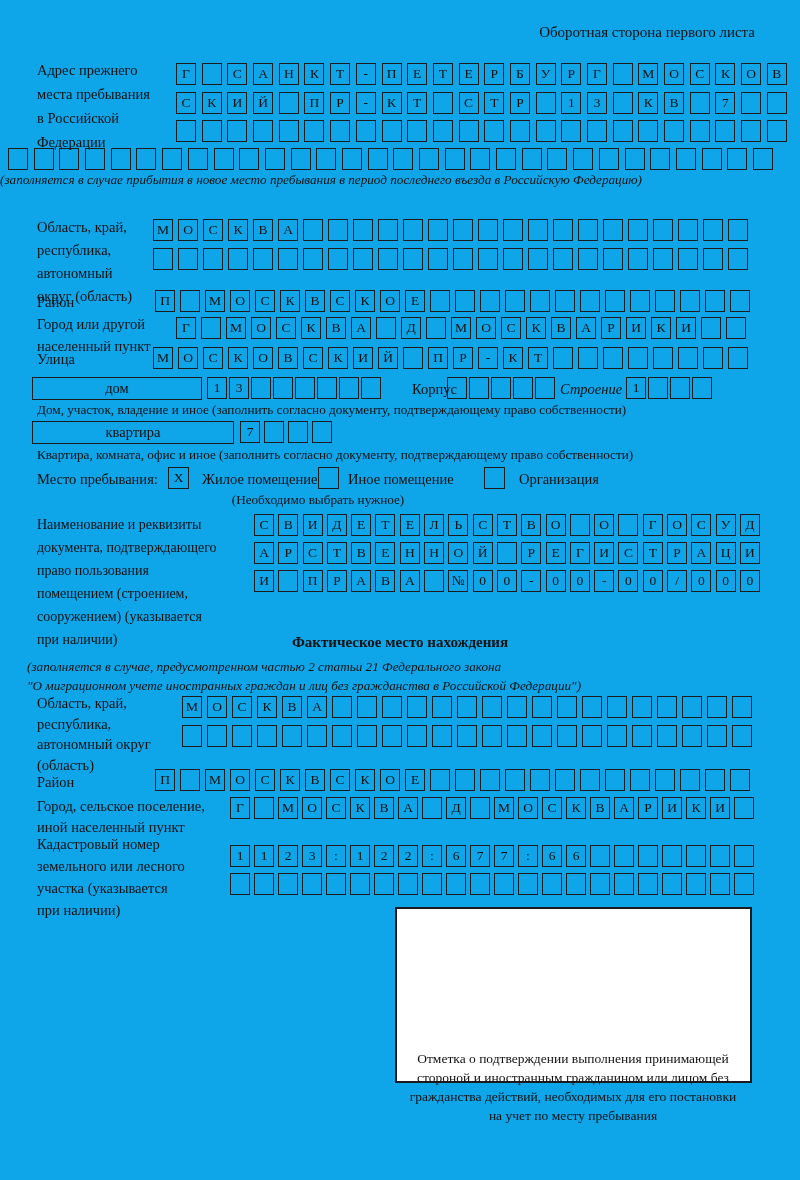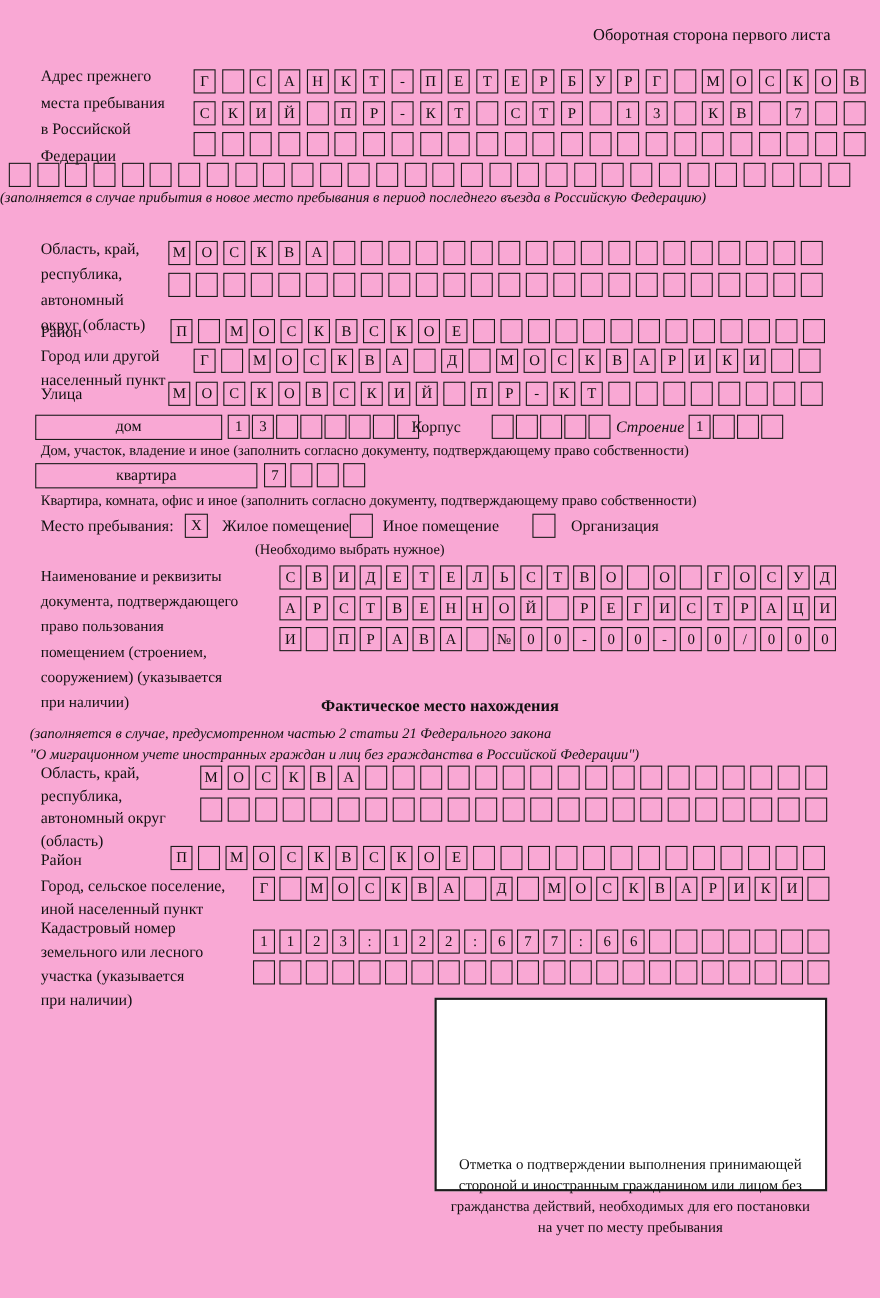--- a/index.html
+++ b/index.html
@@ -1,16 +1,16 @@
 <!DOCTYPE html>
 <html><head>
 <meta charset="utf-8">
 <style>
   html,body{margin:0;padding:0;background:#fff;}
-  .page{position:relative;width:800px;height:1180px;background:#f9a8d4;overflow:hidden;
+  .page{position:relative;width:800px;height:1180px;background:#0ea5e9;overflow:hidden;
         font-family:"Liberation Serif",serif;color:#111;}
   .abs{position:absolute;}
   .lbl{font-size:14.5px;line-height:23px;white-space:nowrap;}
   .lbl .ln{white-space:nowrap;}
   .note{font-size:13.2px;white-space:nowrap;}
   .title{font-weight:bold;font-size:15.5px;text-align:center;width:800px;}
   .cellrow{position:absolute;display:flex;}
   .cell{box-sizing:border-box;width:20px;height:22px;border:1.6px solid #1c1c1c;
         display:flex;align-items:center;justify-content:center;
         font-size:13.5px;font-family:"Liberation Serif",serif;color:#111;flex:0 0 auto;}
@@ -298,21 +298,21 @@
   <div class="cellrow g2" style="left:207px;top:377px;">
       <div class="cell">1</div>
       <div class="cell">3</div>
       <div class="cell"></div>
       <div class="cell"></div>
       <div class="cell"></div>
       <div class="cell"></div>
       <div class="cell"></div>
       <div class="cell"></div>
     </div>
-  <div class="abs lbl" style="left:374px;top:378px;">Корпус</div>
+  <div class="abs lbl" style="left:412px;top:378px;">Корпус</div>
   <div class="cellrow g2" style="left:447px;top:377px;">
       <div class="cell"></div>
       <div class="cell"></div>
       <div class="cell"></div>
       <div class="cell"></div>
       <div class="cell"></div>
     </div>
   <div class="abs lbl" style="left:560px;top:378px;font-style:italic;">Строение</div>
   <div class="cellrow g2" style="left:626px;top:377px;">
       <div class="cell">1</div>

